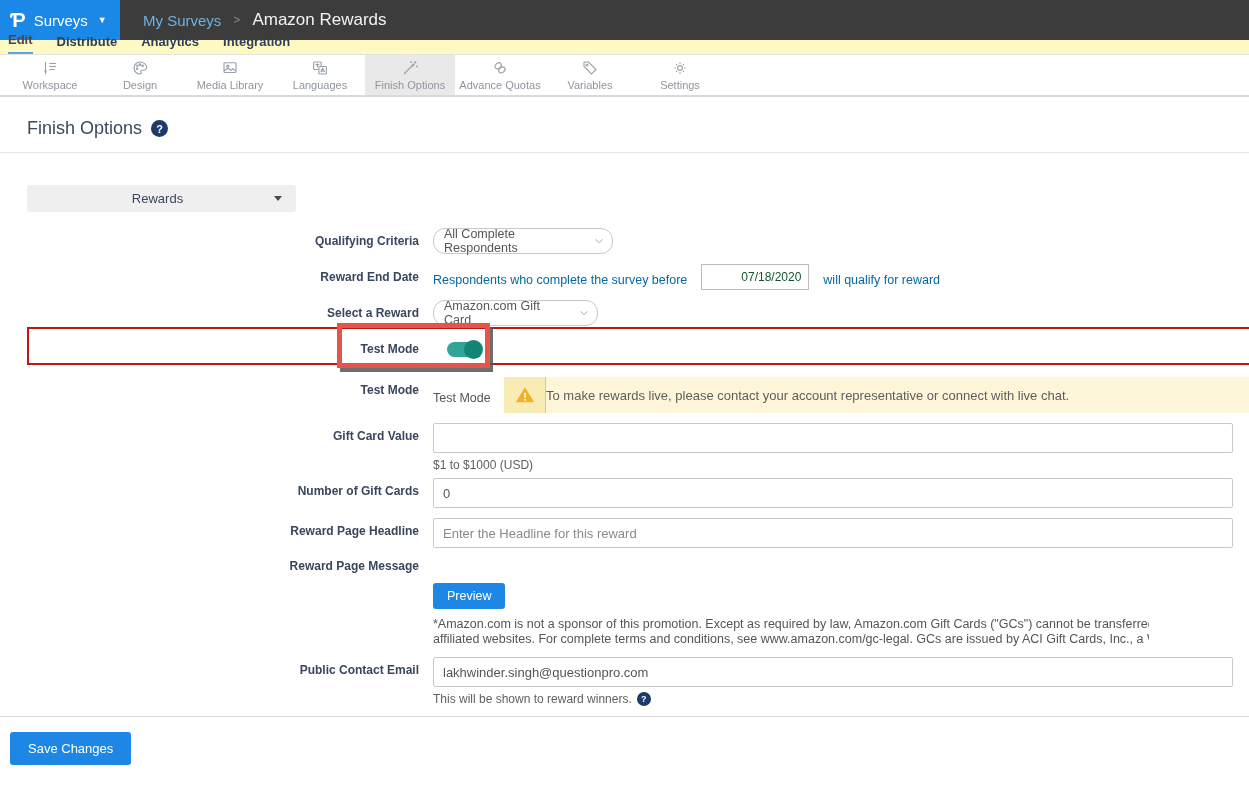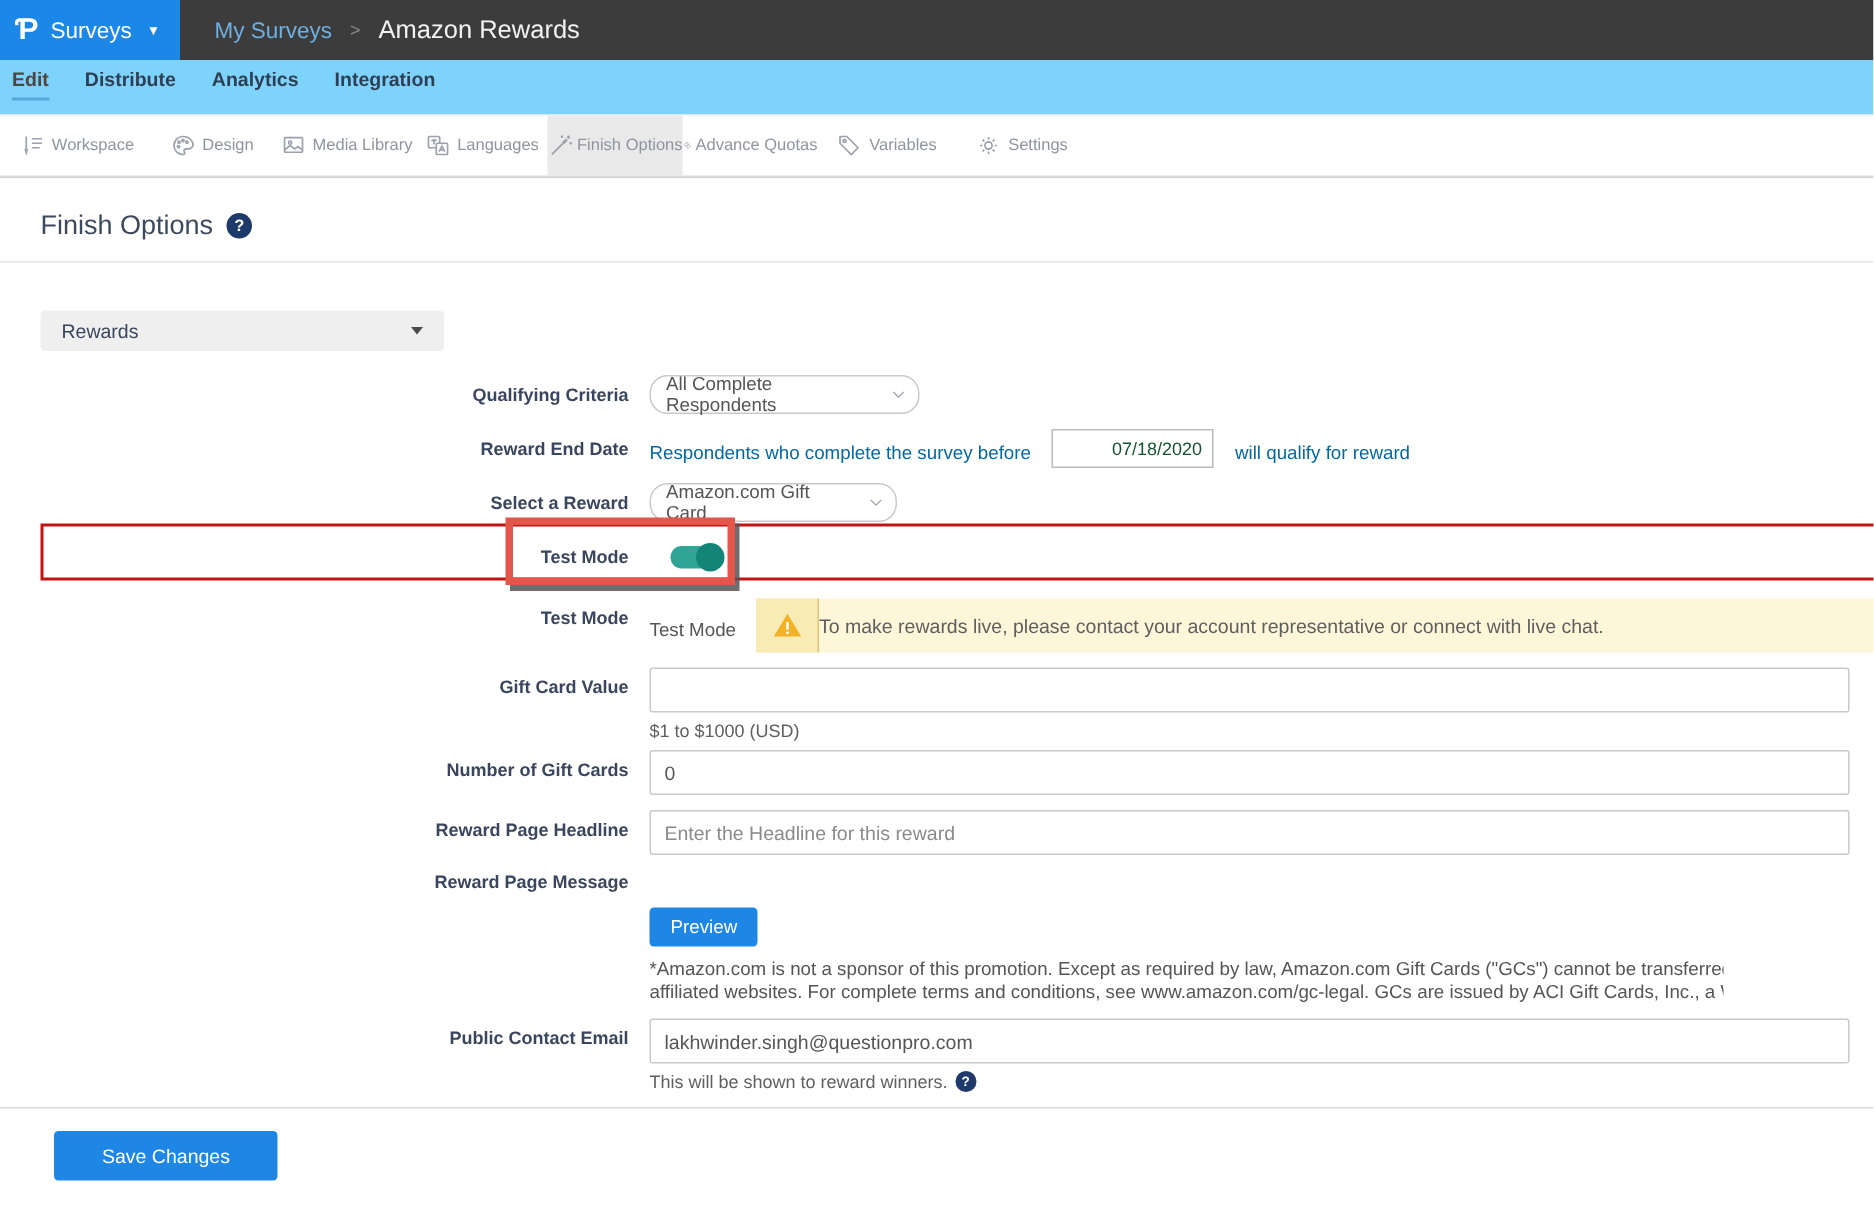--- a/index.html
+++ b/index.html
@@ -13,48 +13,48 @@
     padding:0 10px; gap:8px; cursor:pointer; }
   .brand .logo { font-size:20px; font-weight:bold; }
   .brand .brand-label { font-size:15px; }
   .brand .caret { font-size:9px; margin-left:2px; }
   .crumbbar { flex:1; background:#3c3c3c; display:flex; align-items:center; padding-left:23px; gap:12px; }
   .crumb-parent { color:#6fb0e2; font-size:15px; cursor:pointer; }
   .crumb-sep { color:#8a8a8a; font-size:12px; }
   .crumb-current { color:#f2f2f2; font-size:17px; }
 
   
-  .nav { height:37px; display:flex; align-items:flex-start; gap:24px; padding:0 8px;
-    border-bottom:1px solid #e3e3e3; background:#7dd3fc; }
+  .nav { height:15px; display:flex; align-items:flex-end; gap:24px; padding:0 8px;
+    border-bottom:1px solid #e3e3e3; background:#fef9c3; }
   .nav-item { font-size:13px; font-weight:600; color:#2e3f54; cursor:pointer; line-height:25px; }
   .nav-item.active { color:#4f4440; border-bottom:2px solid #5aa7dc; }
 
   
   .toolbar { height:42px; display:flex; padding-left:5px; border-bottom:2px solid #d9d9d9; background:#fff; }
-  .tool-tab { width:90px; display:flex; align-items:center;
+  .tool-tab { width:90px; display:flex; flex-direction:column; align-items:center;
     justify-content:center; gap:2px; cursor:pointer; }
   .tool-tab.active { background:#e9e9e9; }
   .tool-tab svg { width:22px; height:18px; stroke:#9aa1ac; fill:none; stroke-width:1.5; }
   .tool-label { font-size:11px; color:#8f959f; white-space:nowrap; }
 
   
   .content { display:flex; height:740px; }
   .left-rail { width:100px; background:#f0f0f0; }
   .main { flex:1; background:#fff; position:relative; }
 
   .page-head { padding:21px 0 13px 27px; display:flex; align-items:center; gap:9px;
     border-bottom:1px solid #e6e6e6; }
   .page-title { font-size:18px; color:#3c4a5e; font-weight:400; }
   .help-badge { width:17px; height:17px; border-radius:50%; background:#1d3a6b; color:#fff;
     font-size:11px; font-weight:bold; display:inline-flex; align-items:center; justify-content:center;
     cursor:pointer; }
   .help-badge.small { width:14px; height:14px; font-size:9px; }
 
   .category-select { margin:32px 0 0 27px; width:269px; height:27px; background:#efeff0;
-    border-radius:3px; display:flex; align-items:center; padding:0 14px; cursor:pointer; }
+    border-radius:3px; display:flex; align-items:center; padding:0 14px; cursor:pointer;text-align:center; }
   .category-select .cat-label { font-size:13px; color:#39465e; flex:1; }
   .cat-caret { width:0; height:0; border-left:4px solid transparent; border-right:4px solid transparent;
     border-top:5px solid #4a4a4a; }
 
   .form { margin-top:16px; }
   .form-row { display:flex; align-items:flex-start; margin-bottom:10px; }
   .row-label { width:419px; flex:0 0 419px; text-align:right; font-size:12px; font-weight:bold;
     color:#39465e; padding-top:6px; }
   .row-control { margin-left:14px; display:flex; align-items:center; }
 
@@ -95,21 +95,21 @@
   .w-wide { width:800px; }
   input.txt { height:30px; }
   textarea.txt { height:50px; padding-top:7px; resize:none; }
 
   .helper { font-size:12px; color:#5f5f5f; margin-top:5px; display:flex; align-items:center; gap:5px; }
   .stack { display:flex; flex-direction:column; }
 
   .btn { background:#1e87e5; color:#fff; border:none; border-radius:3px; font-size:12.5px;
     cursor:pointer; font-family:"Liberation Sans","DejaVu Sans",sans-serif; }
   .btn-preview { padding:6px 14px; }
-  .btn-save { padding:9px 32px; font-size:13px; margin:15px 0 0 36px; }
+  .btn-save { padding:9px 18px; font-size:13px; margin:15px 0 0 10px; }
 
   .disclaimer { font-size:12.5px; color:#555; line-height:15px; white-space:nowrap; overflow:hidden;
     width:716px; }
   .bottom-divider { border:none; border-top:1px solid #d9d9d9; margin-top:5px; }
 </style>
 </head>
 <body>
 
 <div class="page">
 

